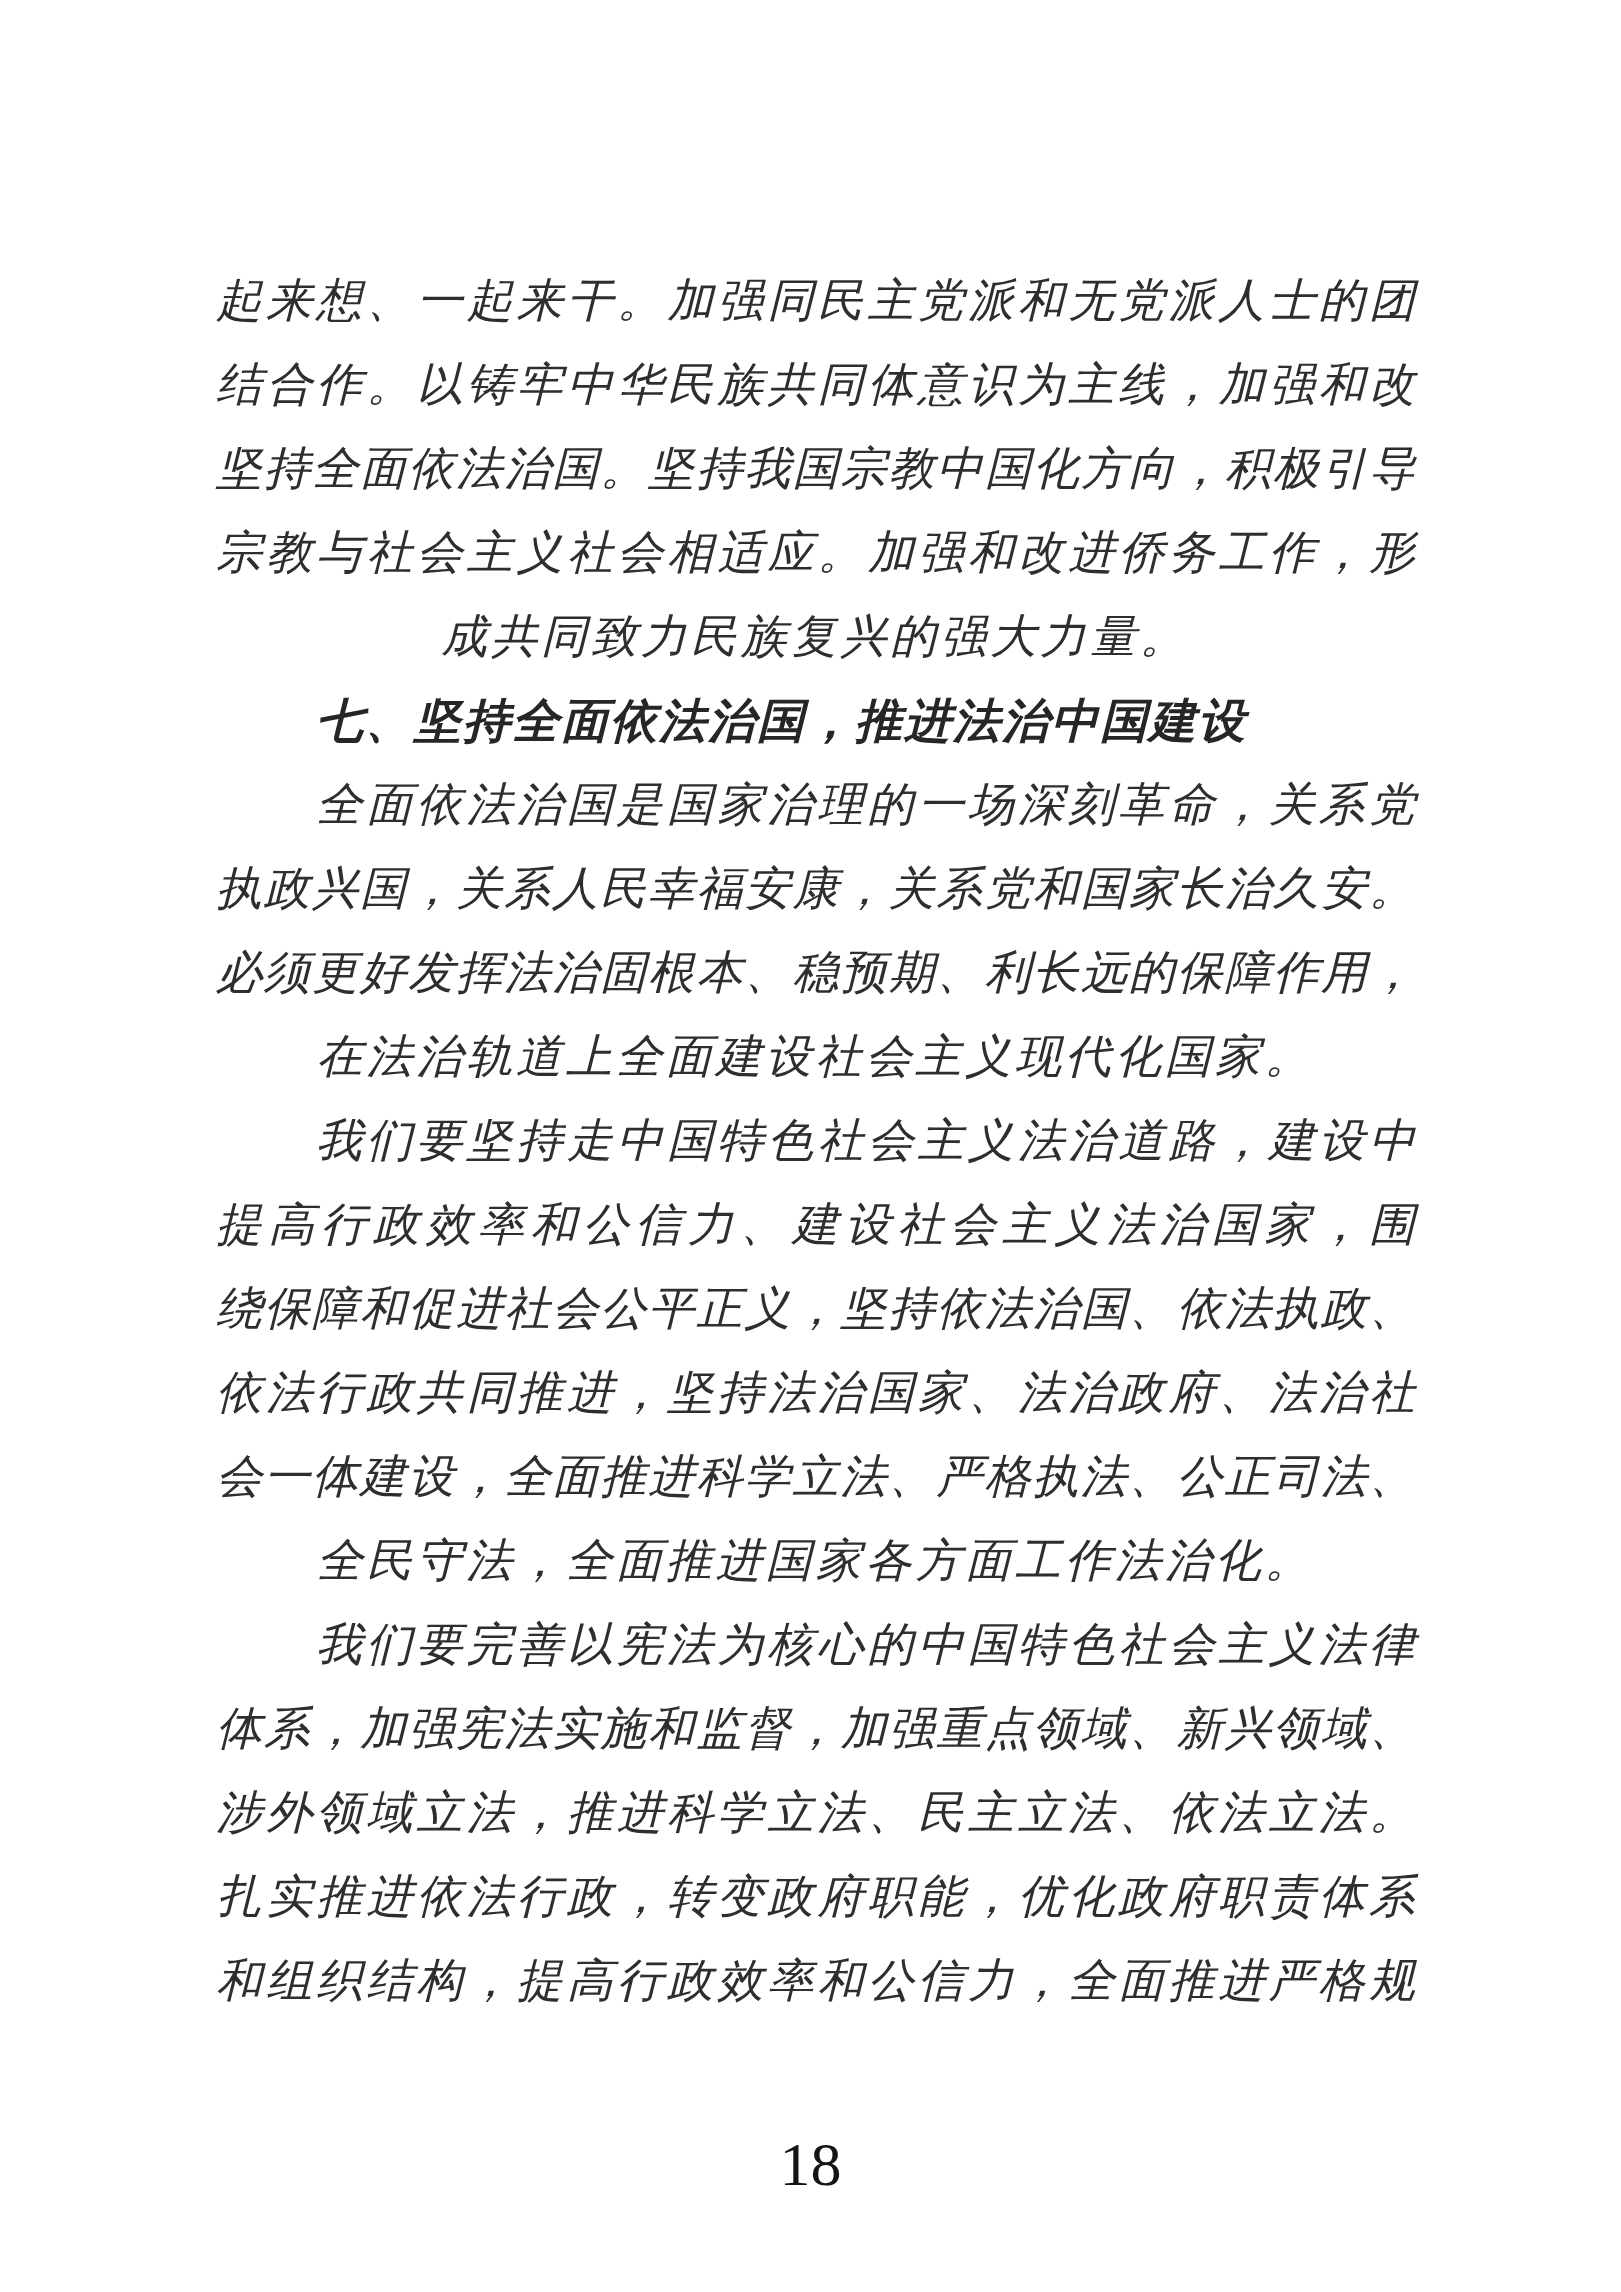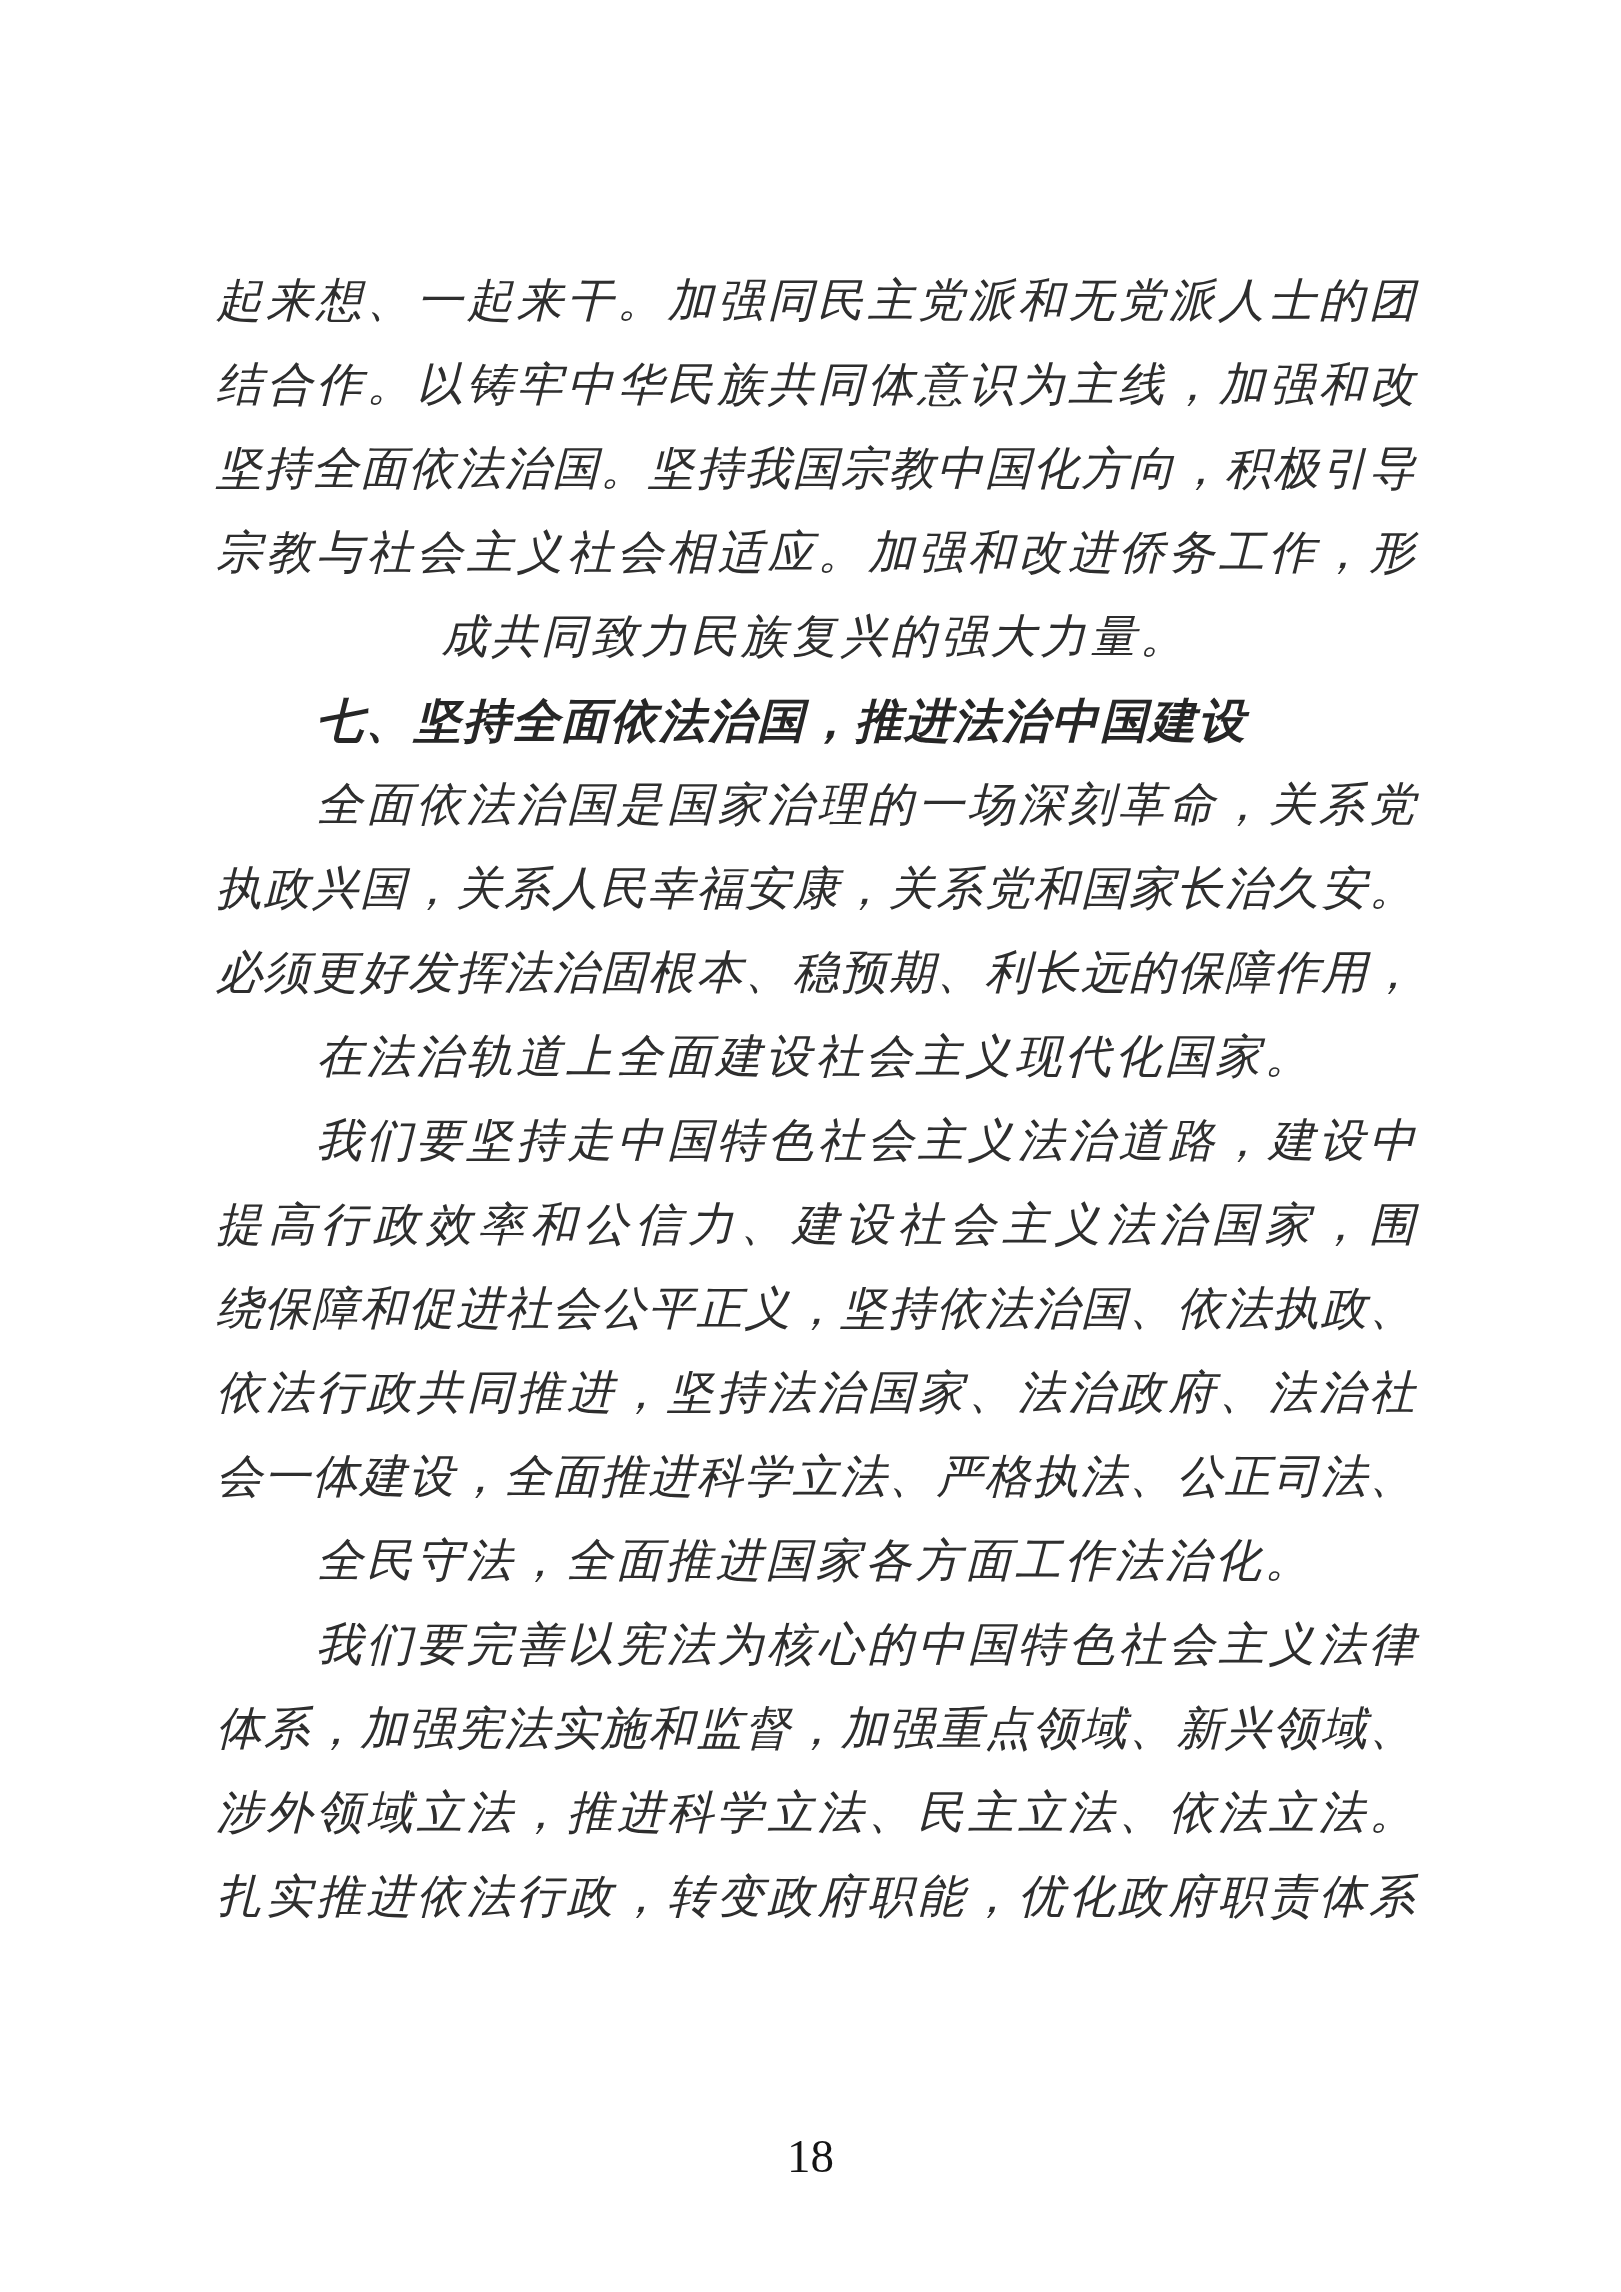--- a/index.html
+++ b/index.html
@@ -54,21 +54,21 @@
     padding-left: 100px;
     color: #262626;
     white-space: nowrap;
   }
   .pageno {
     position: absolute;
     top: 2129px;
     left: 0;
     width: 100%;
     text-align: center;
-    font-size: 47px;
+    font-size: 62px;
     color: #141414;
     font-family: "Liberation Serif", "DejaVu Serif", serif;
   }
 </style>
 </head>
 <body>
 
 <div class="page">
   <div class="content" id="doc-content">
       <div class="line fill">起来想、一起来干。加强同民主党派和无党派人士的团</div>
@@ -84,16 +84,17 @@
       <div class="line fill indent">我们要坚持走中国特色社会主义法治道路，建设中</div>
       <div class="line fill">提高行政效率和公信力、建设社会主义法治国家，围</div>
       <div class="line fill">绕保障和促进社会公平正义，坚持依法治国、依法执政、</div>
       <div class="line fill">依法行政共同推进，坚持法治国家、法治政府、法治社</div>
       <div class="line fill">会一体建设，全面推进科学立法、严格执法、公正司法、</div>
       <div class="line plain">全民守法，全面推进国家各方面工作法治化。</div>
       <div class="line fill indent">我们要完善以宪法为核心的中国特色社会主义法律</div>
       <div class="line fill">体系，加强宪法实施和监督，加强重点领域、新兴领域、</div>
       <div class="line fill">涉外领域立法，推进科学立法、民主立法、依法立法。</div>
       <div class="line fill">扎实推进依法行政，转变政府职能，优化政府职责体系</div>
+      <div class="line fill">和组织结构，提高行政效率和公信力，全面推进严格规</div>
     </div>
   <div class="pageno">18</div>
 </div>
 
 
 </body></html>

